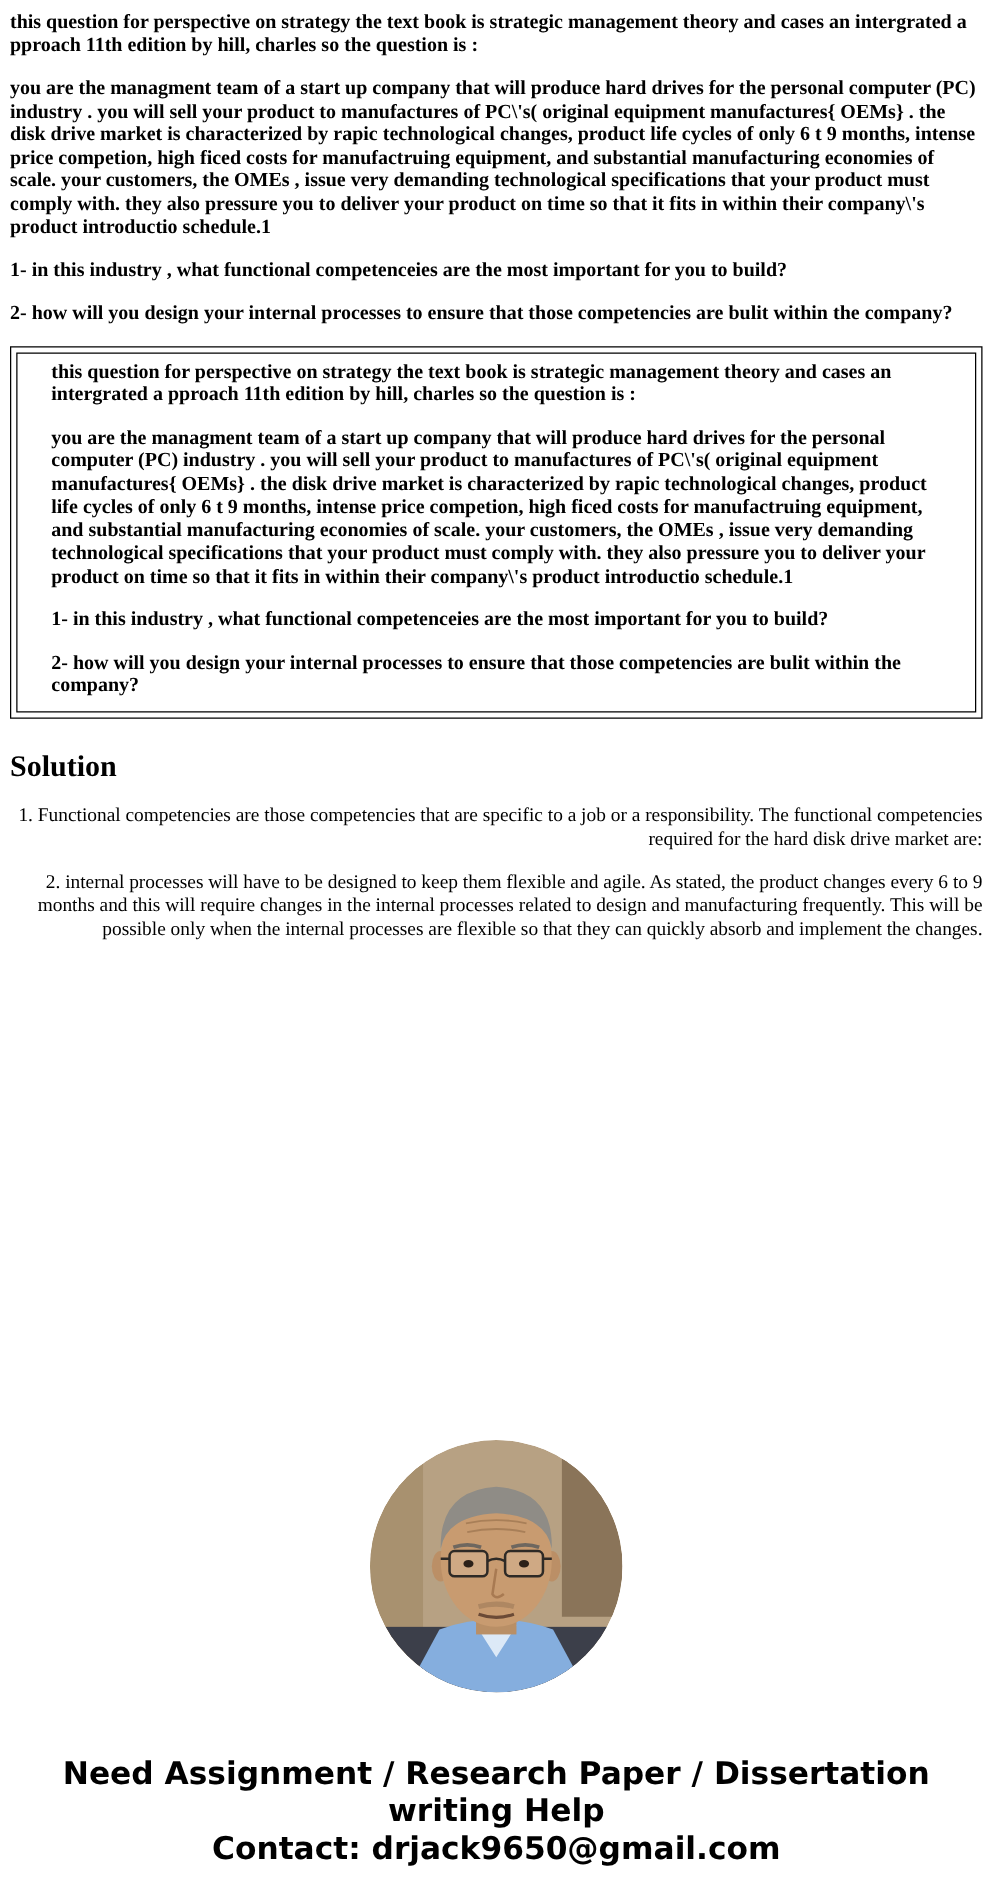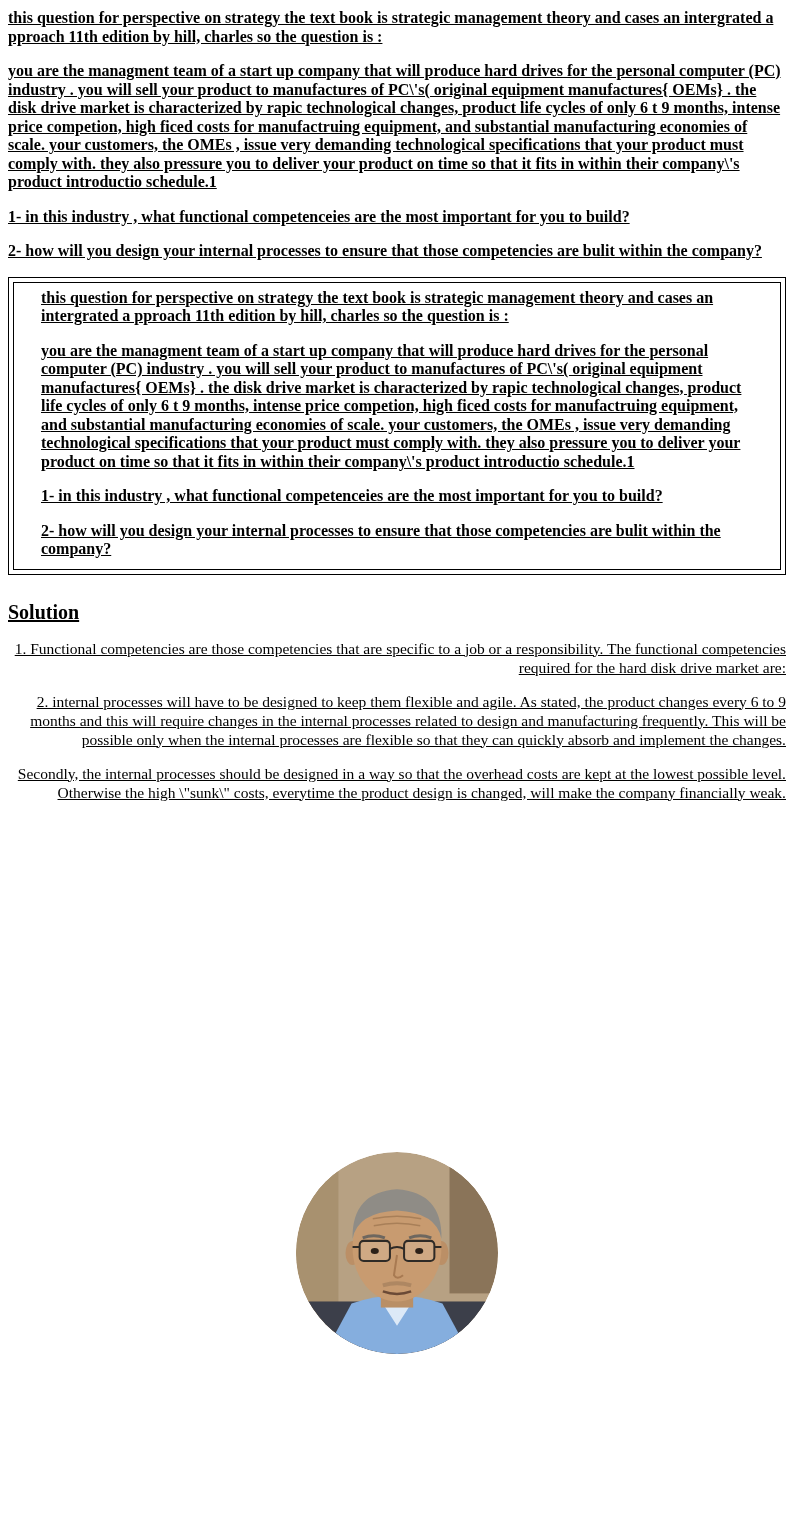--- a/index.html
+++ b/index.html
@@ -1,24 +1,24 @@
 <!DOCTYPE html>
 <html><head>
 <meta charset="utf-8">
 <style>
   * { box-sizing: border-box; }
   html, body { margin: 0; padding: 0; background: #ffffff; }
   body { width: 794px; color: #000; font-family: "Liberation Serif", serif; }
   .page { position: relative; width: 794px; height: 1523px; overflow: hidden; background: #fff; }
-  .content { padding: 9px 8px 0 8px; text-decoration: underline; }
+  .content { padding: 9px 8px 0 8px; }
   .bq { font-weight: 700; font-size: 16px; line-height: 18.5px; margin: 0 0 16px 0; }
   .quote-outer { border: 1px solid #000; padding: 4px; margin: 10px 0 0 0; }
   .quote-inner { border: 1px solid #000; padding: 6px 14px 10px 27px; }
   .quote-inner .bq:last-child { margin-bottom: 0; }
-  .solution-heading { font-family: "Liberation Serif", serif; font-size: 20px; font-weight: 700; margin: 26px 0 15px 0; }
+  .solution-heading { font-family: "Liberation Serif", serif; font-size: 24px; font-weight: 700; margin: 26px 0 15px 0; }
   .sol { font-size: 15.5px; line-height: 19px; font-weight: 400; margin: 0 0 15px 0; text-align: right; }
   .avatar {
     position: absolute; top: 1152px; left: 50%; transform: translateX(-50%);
     width: 202px; height: 202px; border-radius: 50%; overflow: hidden;
   }
   .avatar svg { display: block; }
   .footer {
     position: absolute; top: 1404px; left: 0; width: 794px; text-align: center;
     font-family: "DejaVu Sans", sans-serif; font-weight: 700;
     font-size: 25px; line-height: 30px; color: #000;
@@ -40,21 +40,20 @@
         <p class="bq">this question for perspective on strategy the text book is strategic management theory and cases an intergrated a pproach 11th edition by hill, charles so the question is :</p>
         <p class="bq">you are the managment team of a start up company that will produce hard drives for the personal computer (PC) industry . you will sell your product to manufactures of PC\'s( original equipment manufactures{ OEMs} . the disk drive market is characterized by rapic technological changes, product life cycles of only 6 t 9 months, intense price competion, high ficed costs for manufactruing equipment, and substantial manufacturing economies of scale. your customers, the OMEs , issue very demanding technological specifications that your product must comply with. they also pressure you to deliver your product on time so that it fits in within their company\'s product introductio schedule.1</p>
         <p class="bq">1- in this industry , what functional competenceies are the most important for you to build?</p>
         <p class="bq">2- how will you design your internal processes to ensure that those competencies are bulit within the company?</p>
       </div>
     </div>
 
     <h2 class="solution-heading">Solution</h2>
     <p class="sol">1. Functional competencies are those competencies that are specific to a job or a responsibility. The functional competencies required for the hard disk drive market are:</p>
     <p class="sol">2. internal processes will have to be designed to keep them flexible and agile. As stated, the product changes every 6 to 9 months and this will require changes in the internal processes related to design and manufacturing frequently. This will be possible only when the internal processes are flexible so that they can quickly absorb and implement the changes.</p>
-    <p class="sol">Secondly, the internal processes should be designed in a way so that the overhead costs are kept at the lowest possible level. Otherwise the high \"sunk\" costs, everytime the product design is changed, will make the company financially weak.</p>
   </div>
 
   <div class="avatar">
     <svg viewBox="0 0 200 200" width="202" height="202" aria-hidden="true">
       <defs>
         <clipPath id="avclip">
             <circle cx="100" cy="100" r="100"></circle>
           </clipPath>
       </defs>
       <g clip-path="url(#avclip)">
@@ -80,14 +79,19 @@
         <line x1="137" y1="94" x2="144" y2="94" stroke="#2e2a26" stroke-width="2"></line>
         <ellipse cx="78" cy="98" rx="4" ry="3" fill="#2c2119"></ellipse>
         <ellipse cx="122" cy="98" rx="4" ry="3" fill="#2c2119"></ellipse>
         <path d="M100 102 L97 122 Q100 127 106 122" stroke="#a87a52" stroke-width="2" fill="none"></path>
         <path d="M86 132 Q100 128 114 132" stroke="#8d6f52" stroke-width="4" fill="none" opacity="0.45"></path>
         <path d="M86 138 Q100 143 114 138" stroke="#6b4a36" stroke-width="2.5" fill="none"></path>
       </g>
     </svg>
   </div>
 
+  <div class="footer">
+    <div>Need Assignment / Research Paper / Dissertation</div>
+    <div>writing Help</div>
+    <div>Contact: drjack9650@gmail.com</div>
+  </div>
 
 </div>
 
 </body></html>

